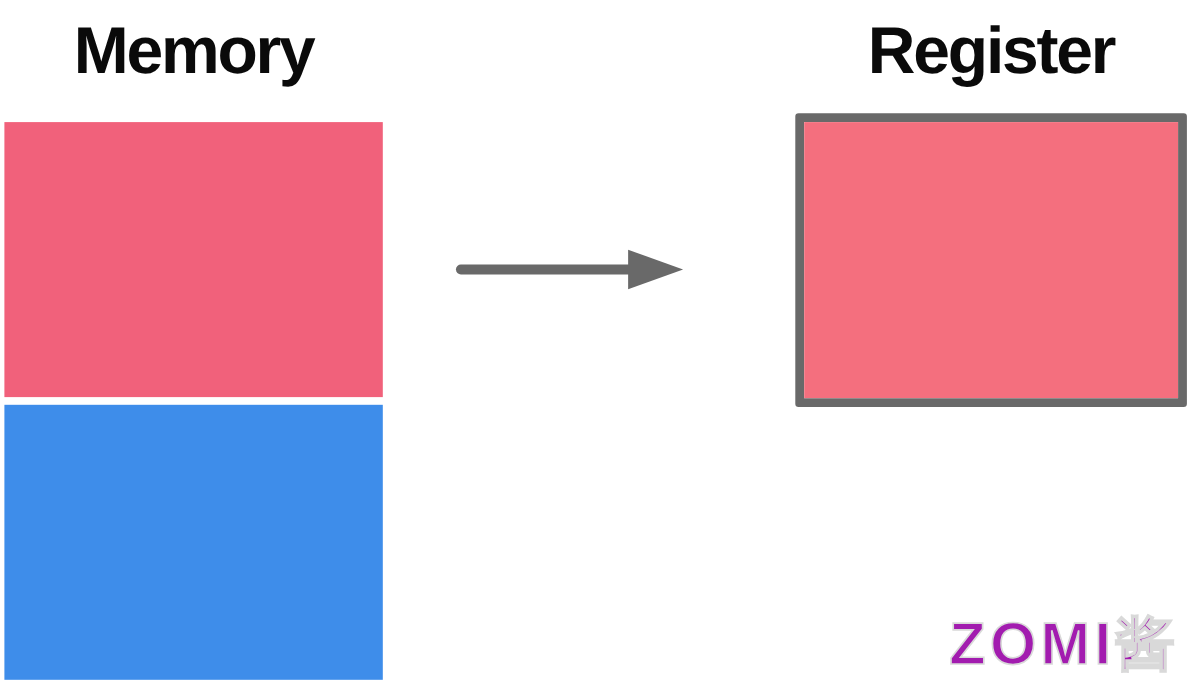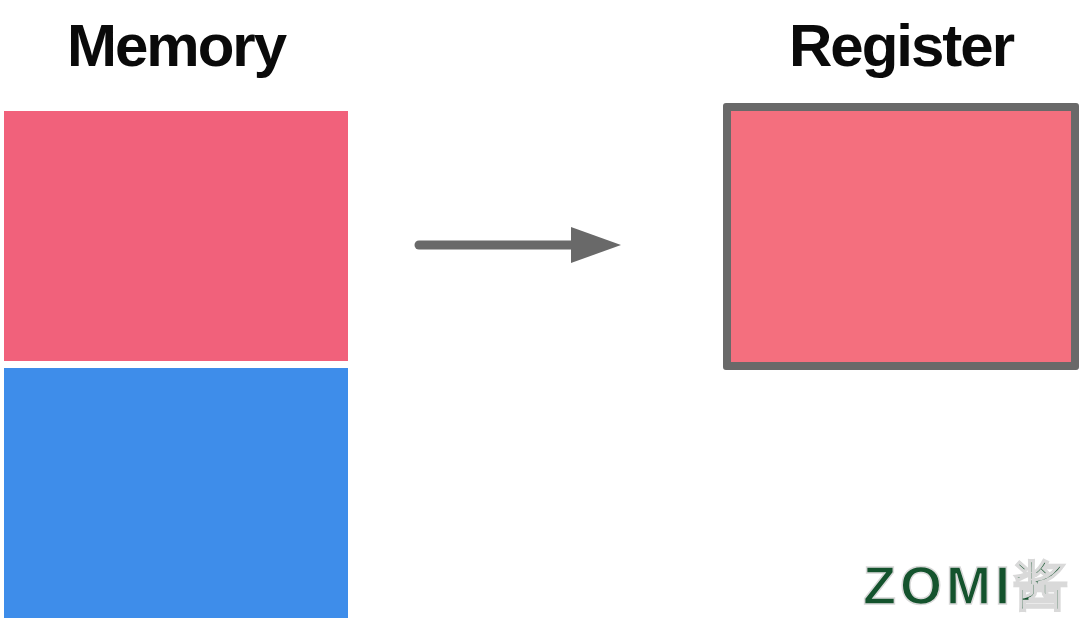--- a/index.html
+++ b/index.html
@@ -58,21 +58,21 @@
     width: 100%;
     height: 100%;
   }
   .watermark {
     position: absolute;
     right: 8px;
     bottom: 2px;
     font-size: 54px;
     font-weight: 700;
     letter-spacing: 4px;
-    color: #14532d;
+    color: #a21caf;
     -webkit-text-stroke: 1.5px #d9d9d9;
     white-space: nowrap;
     pointer-events: none;
   }
 </style>
 </head>
 <body>
 
 <div class="canvas">
 

